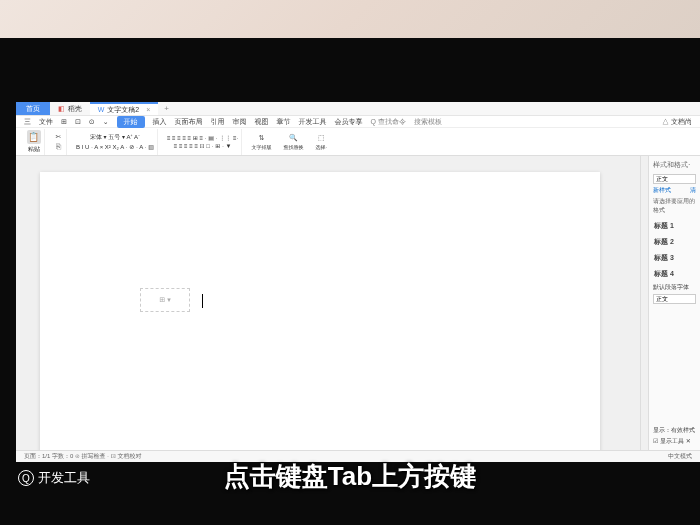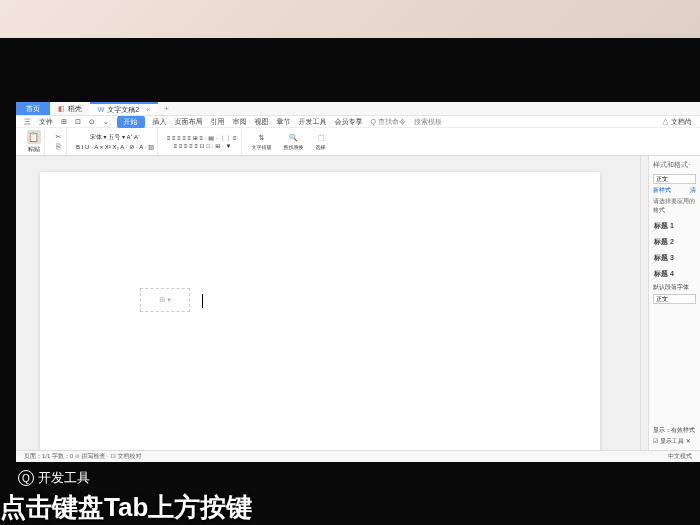--- a/index.html
+++ b/index.html
@@ -28,21 +28,21 @@
 .content-area{flex:1;display:flex;background:#f0f0f0;overflow:hidden}
 .doc-viewport{flex:1;padding:16px 0 0 24px;overflow:auto;position:relative}
 .page{width:560px;height:320px;background:#fff;box-shadow:0 1px 4px rgba(0,0,0,0.15);position:relative}
 .cursor-line{position:absolute;top:122px;left:162px;width:1px;height:14px;background:#000}
 .margin-guide{position:absolute;top:116px;left:100px;width:50px;height:24px;border:1px dashed #ccc;display:flex;align-items:center;justify-content:center;font-size:7px;color:#aaa}
 .side-panel{width:52px;background:#fafafa;border-left:1px solid #ddd;padding:4px;font-size:7px;color:#444;display:flex;flex-direction:column;gap:2px}
 .side-title{font-size:7px;color:#666;margin-bottom:2px}
 .side-item{padding:2px 1px;font-weight:bold}
 .side-input{width:100%;border:1px solid #ccc;height:10px;font-size:6px;padding:0 2px}
 .statusbar{height:12px;background:#f7f7f7;border-top:1px solid #ddd;display:flex;align-items:center;padding:0 8px;font-size:6px;color:#666;gap:6px}
-.caption{position:absolute;bottom:0;left:0;right:0;font-size:26px;color:#fff;font-weight:bold;text-shadow:0 0 4px #000,1px 1px 2px #000}
+.caption{position:absolute;bottom:31px;left:0;right:0;text-align:center;font-size:26px;color:#fff;font-weight:bold;text-shadow:0 0 4px #000,1px 1px 2px #000}
 .watermark{position:absolute;bottom:38px;left:18px;color:#fff;font-size:13px;display:flex;align-items:center;gap:4px}
 .wm-icon{width:16px;height:16px;border:1.5px solid #fff;border-radius:50%;display:flex;align-items:center;justify-content:center;font-size:10px}
 .scrollbar-v{width:8px;background:#f0f0f0;border-left:1px solid #ddd}
 </style>
 </head>
 <body>
 
 <div class="top-bg"></div>
 <div class="black-frame">
 

